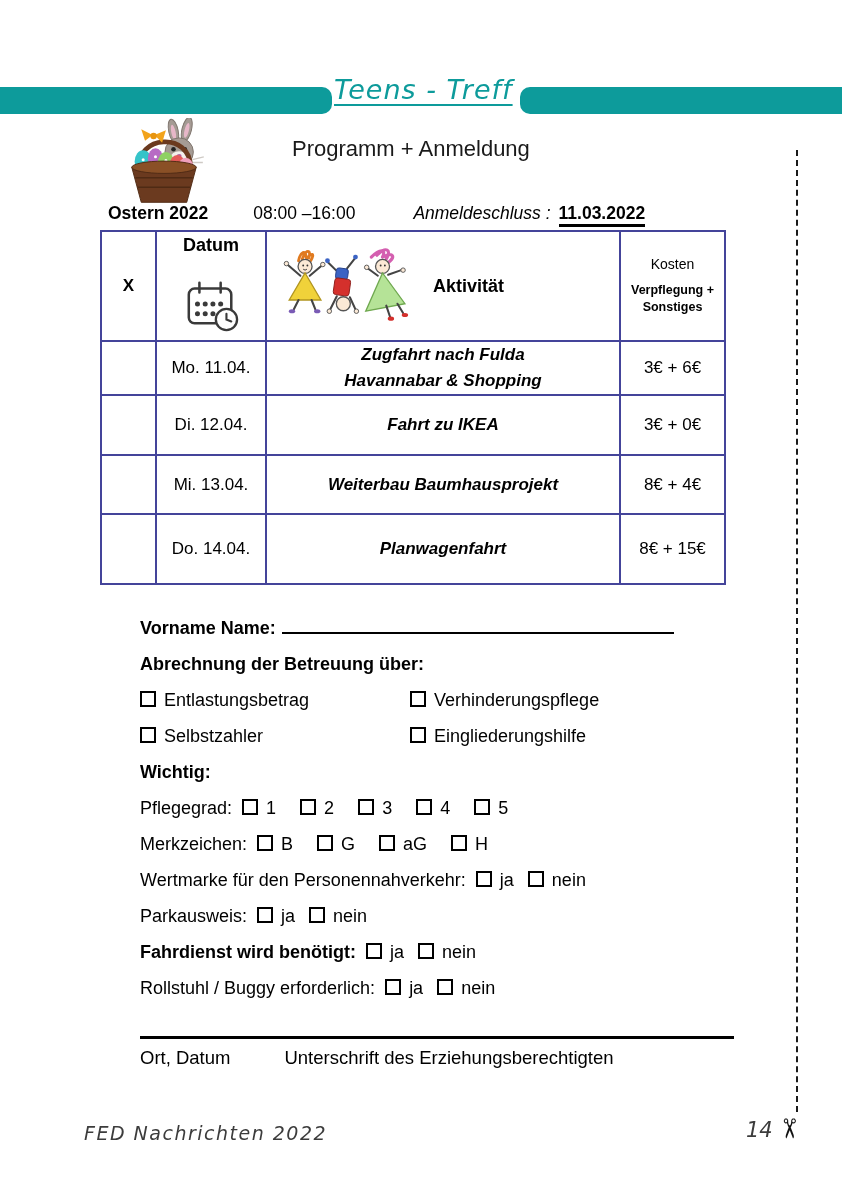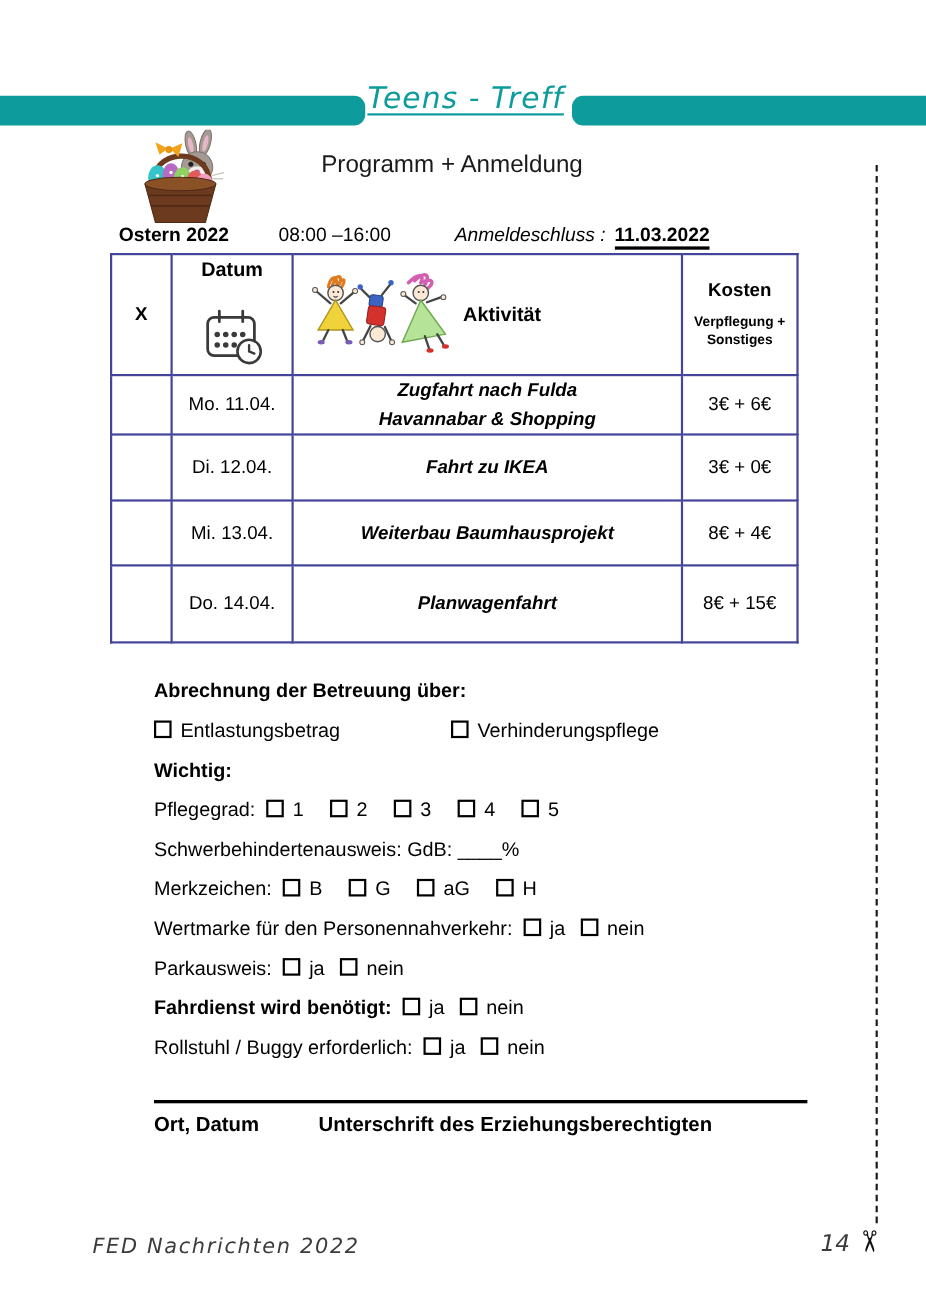--- a/index.html
+++ b/index.html
@@ -26,41 +26,41 @@
   .info-time  { margin-right:58px; }
   .info-deadline-label { font-style:italic; margin-right:8px; }
   .info-deadline-date  { font-weight:bold; border-bottom:3px solid #000; padding-bottom:1px; }
   
   .program-table { position:absolute; left:100px; top:230px; border-collapse:collapse; table-layout:fixed; }
   .program-table td, .program-table th { border:2px solid #44449a; padding:0 4px; text-align:center; vertical-align:middle; }
   .col-x { width:55px; } .col-datum { width:110px; } .col-akt { width:354px; } .col-kosten { width:105px; }
   .th-row { height:110px; }
   .hdr-x { font-weight:bold; font-size:17px; }
   .hdr-datum-label { font-weight:bold; font-size:18px; display:block; margin-bottom:21px; }
-  .akt-cell { display:flex; align-items:center; justify-content:flex-start; gap:2px; padding-left:6px; }
+  .akt-cell { display:flex; align-items:center; justify-content:flex-start; gap:14px; padding-left:6px; }
   .hdr-akt-label { font-weight:bold; font-size:18px; }
-  .hdr-kosten { font-weight:bold; font-size:17px; display:block; margin-bottom:10px; }
+  .hdr-kosten { font-weight:normal; font-size:14px; display:block; margin-bottom:10px; }
   .hdr-kosten-sub { font-size:12.5px; line-height:17px; display:block; }
   .row-1 { height:53px;border-radius:26px; } .row-2 { height:60px; } .row-3 { height:59px; } .row-4 { height:70px; }
   .cell-datum { font-size:17px; }
   .cell-akt { font-size:17px; font-style:italic; font-weight:600; line-height:26px; }
   .cell-kosten { font-size:17px; }
   
   .form { position:absolute; left:140px; top:616px; width:605px; font-size:18px; }
   .fline { line-height:24px; margin-bottom:12px; white-space:nowrap; }
   .b { font-weight:bold; }
   .cb {
     display:inline-block; width:12px; height:12px; border:2px solid #000;
     margin-right:8px; vertical-align:-1px; background:#fff;
   }
   .opt { margin-right:24px; }
   .opt-col { display:inline-block; width:265px; }
   .blank-line { display:inline-block; width:392px; border-bottom:2px solid #000; height:16px; margin-left:6px; }
   .sig-rule { margin-top:22px; height:14px; border-bottom:3px solid #000; width:594px; }
-  .sig-labels { margin-top:8px; font-weight:bold; font-size:18.5px; }
+  .sig-labels { margin-top:8px; font-weight:normal; font-size:18.5px; }
   .sig-left { margin-right:54px; }
   
   .cutline { position:absolute; left:796px; top:150px; height:962px; width:0; border-left:2px dashed #1a1a1a; }
   .scissors {
     position:absolute; left:778px; top:1113px; font-size:27px; color:#111;
     transform:rotate(90deg); font-family:"DejaVu Sans", sans-serif;
   }
   .footer-pub {
     position:absolute; left:84px; top:1122px; font-family:"DejaVu Sans", sans-serif;
     font-style:italic; font-size:19px; color:#3c3c3c; letter-spacing:1.5px;
@@ -231,39 +231,43 @@
       <td class="cell-akt">
             <div>Planwagenfahrt</div>
           </td>
       <td class="cell-kosten">8€  + 15€</td>
     </tr>
   </tbody>
     </table>
 
   <div class="form">
 
+    <div class="fline">
+      <span class="b">Vorname Name:</span><span class="blank-line"></span>
+    </div>
 
     <div class="fline b">Abrechnung der Betreuung über:</div>
 
     <div class="fline">
       <span class="opt-col"><span class="cb"></span><span>Entlastungsbetrag</span></span>
       <span><span class="cb"></span><span>Verhinderungspflege</span></span>
     </div>
 
+    <div class="fline">
+      <span class="opt-col"><span class="cb"></span><span>Selbstzahler</span></span>
+      <span><span class="cb"></span><span>Eingliederungshilfe</span></span>
+    </div>
 
     <div class="fline b">Wichtig:</div>
 
     <div class="fline">
       <span>Pflegegrad:</span>&nbsp;
       <span class="opt"><span class="cb"></span><span>1</span></span><span class="opt"><span class="cb"></span><span>2</span></span><span class="opt"><span class="cb"></span><span>3</span></span><span class="opt"><span class="cb"></span><span>4</span></span><span class="opt"><span class="cb"></span><span>5</span></span>
     </div>
 
-    <div class="fline">
-      <span>Schwerbehindertenausweis: GdB:</span>&nbsp;<span>____</span><span>%</span>
-    </div>
 
     <div class="fline">
       <span>Merkzeichen:</span>&nbsp;
       <span class="opt"><span class="cb"></span><span>B</span></span><span class="opt"><span class="cb"></span><span>G</span></span><span class="opt"><span class="cb"></span><span>aG</span></span><span class="opt"><span class="cb"></span><span>H</span></span>
     </div>
 
     <div class="fline">
       <span>Wertmarke für den Personennahverkehr:</span>&nbsp;
       <span class="opt" style="margin-right:14px;"><span class="cb"></span><span>ja</span></span><span><span class="cb"></span><span>nein</span></span>
     </div>

